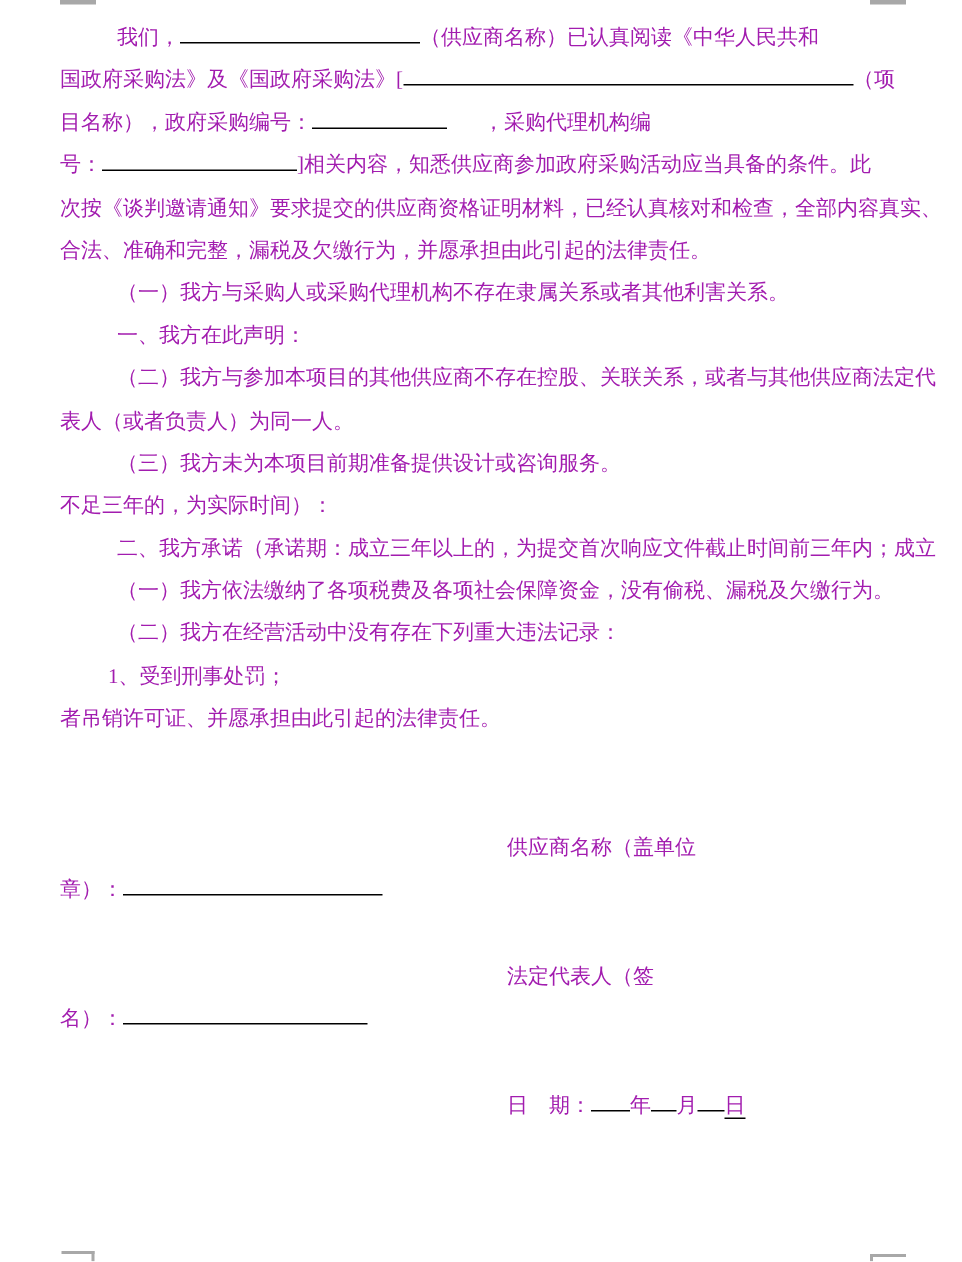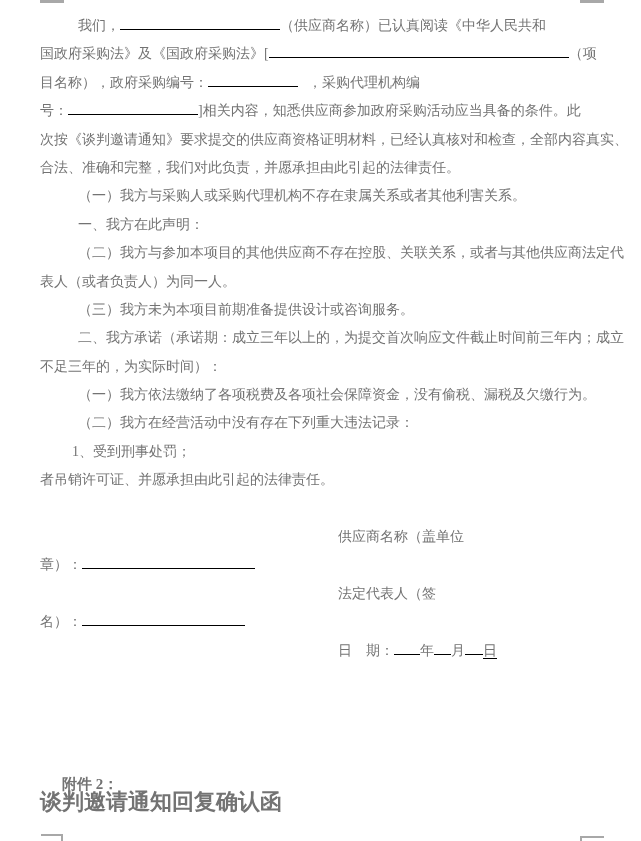--- a/index.html
+++ b/index.html
@@ -3,21 +3,21 @@
 <meta charset="utf-8">
 <style>
   html, body { margin: 0; padding: 0; background: #ffffff; }
   #page {
     position: relative;
     width: 641px;
     height: 841px;
     background: #ffffff;
     overflow: hidden;
     font-family: "Liberation Serif", "DejaVu Serif", serif;
-    color: #737373;
+    color: #a21caf;
     font-size: 14px;
   }
   #content {
     position: absolute;
     left: 40px;
     top: 12px;
     width: 568px;
   }
   .line {
     height: 28.4px;
@@ -34,22 +34,22 @@
   }
   .w160 { width: 160px; }
   .w300 { width: 300px; }
   .w90  { width: 90px; }
   .w130 { width: 130px; }
   .w173 { width: 173px; }
   .w163 { width: 163px; }
   .w26  { width: 26px; }
   .w17  { width: 17px; }
   .w18  { width: 18px; }
-  .gap-l { margin-left: 10px; }
-  .sig-right { padding-left: 298px; }
+  .gap-l { margin-left: 24px; }
+  .sig-right { padding-left: 298px; margin-top: 29px; }
   .underlined { border-bottom: 1px solid #000; }
   .attach-label {
     font-weight: bold;
     font-size: 15px;
     padding-left: 22px;
     margin-top: 20px;
   }
   .doc-title {
     margin-top: -10px;
     height: 30px;
@@ -86,44 +86,44 @@
     <div class="line">
       <span>目名称），政府采购编号：</span><span class="blank w90"></span><span class="gap-l">，采购代理机构编</span>
     </div>
     <div class="line">
       <span>号：</span><span class="blank w130"></span><span>]相关内容，知悉供应商参加政府采购活动应当具备的条件。此</span>
     </div>
     <div class="line">
       <span>次按《谈判邀请通知》要求提交的供应商资格证明材料，已经认真核对和检查，全部内容真实、</span>
     </div>
     <div class="line">
-      <span>合法、准确和完整，我们对此负责，并愿承担由此引起的法律责任。</span>
+      <span>合法、准确和完整，漏税及欠缴行为，并愿承担由此引起的法律责任。</span>
     </div>
 
     <div class="line indent">
       <span>（一）我方与采购人或采购代理机构不存在隶属关系或者其他利害关系。</span>
     </div>
     <div class="line indent">
       <span>一、我方在此声明：</span>
     </div>
     <div class="line indent">
       <span>（二）我方与参加本项目的其他供应商不存在控股、关联关系，或者与其他供应商法定代</span>
     </div>
     <div class="line">
       <span>表人（或者负责人）为同一人。</span>
     </div>
     <div class="line indent">
       <span>（三）我方未为本项目前期准备提供设计或咨询服务。</span>
     </div>
 
+    <div class="line">
+      <span>不足三年的，为实际时间）：</span>
+    </div>
     <div class="line indent">
       <span>二、我方承诺（承诺期：成立三年以上的，为提交首次响应文件截止时间前三年内；成立</span>
-    </div>
-    <div class="line">
-      <span>不足三年的，为实际时间）：</span>
     </div>
     <div class="line indent">
       <span>（一）我方依法缴纳了各项税费及各项社会保障资金，没有偷税、漏税及欠缴行为。</span>
     </div>
     <div class="line indent">
       <span>（二）我方在经营活动中没有存在下列重大违法记录：</span>
     </div>
     <div class="line indent-num">
       <span>1、受到刑事处罚；</span>
     </div>

